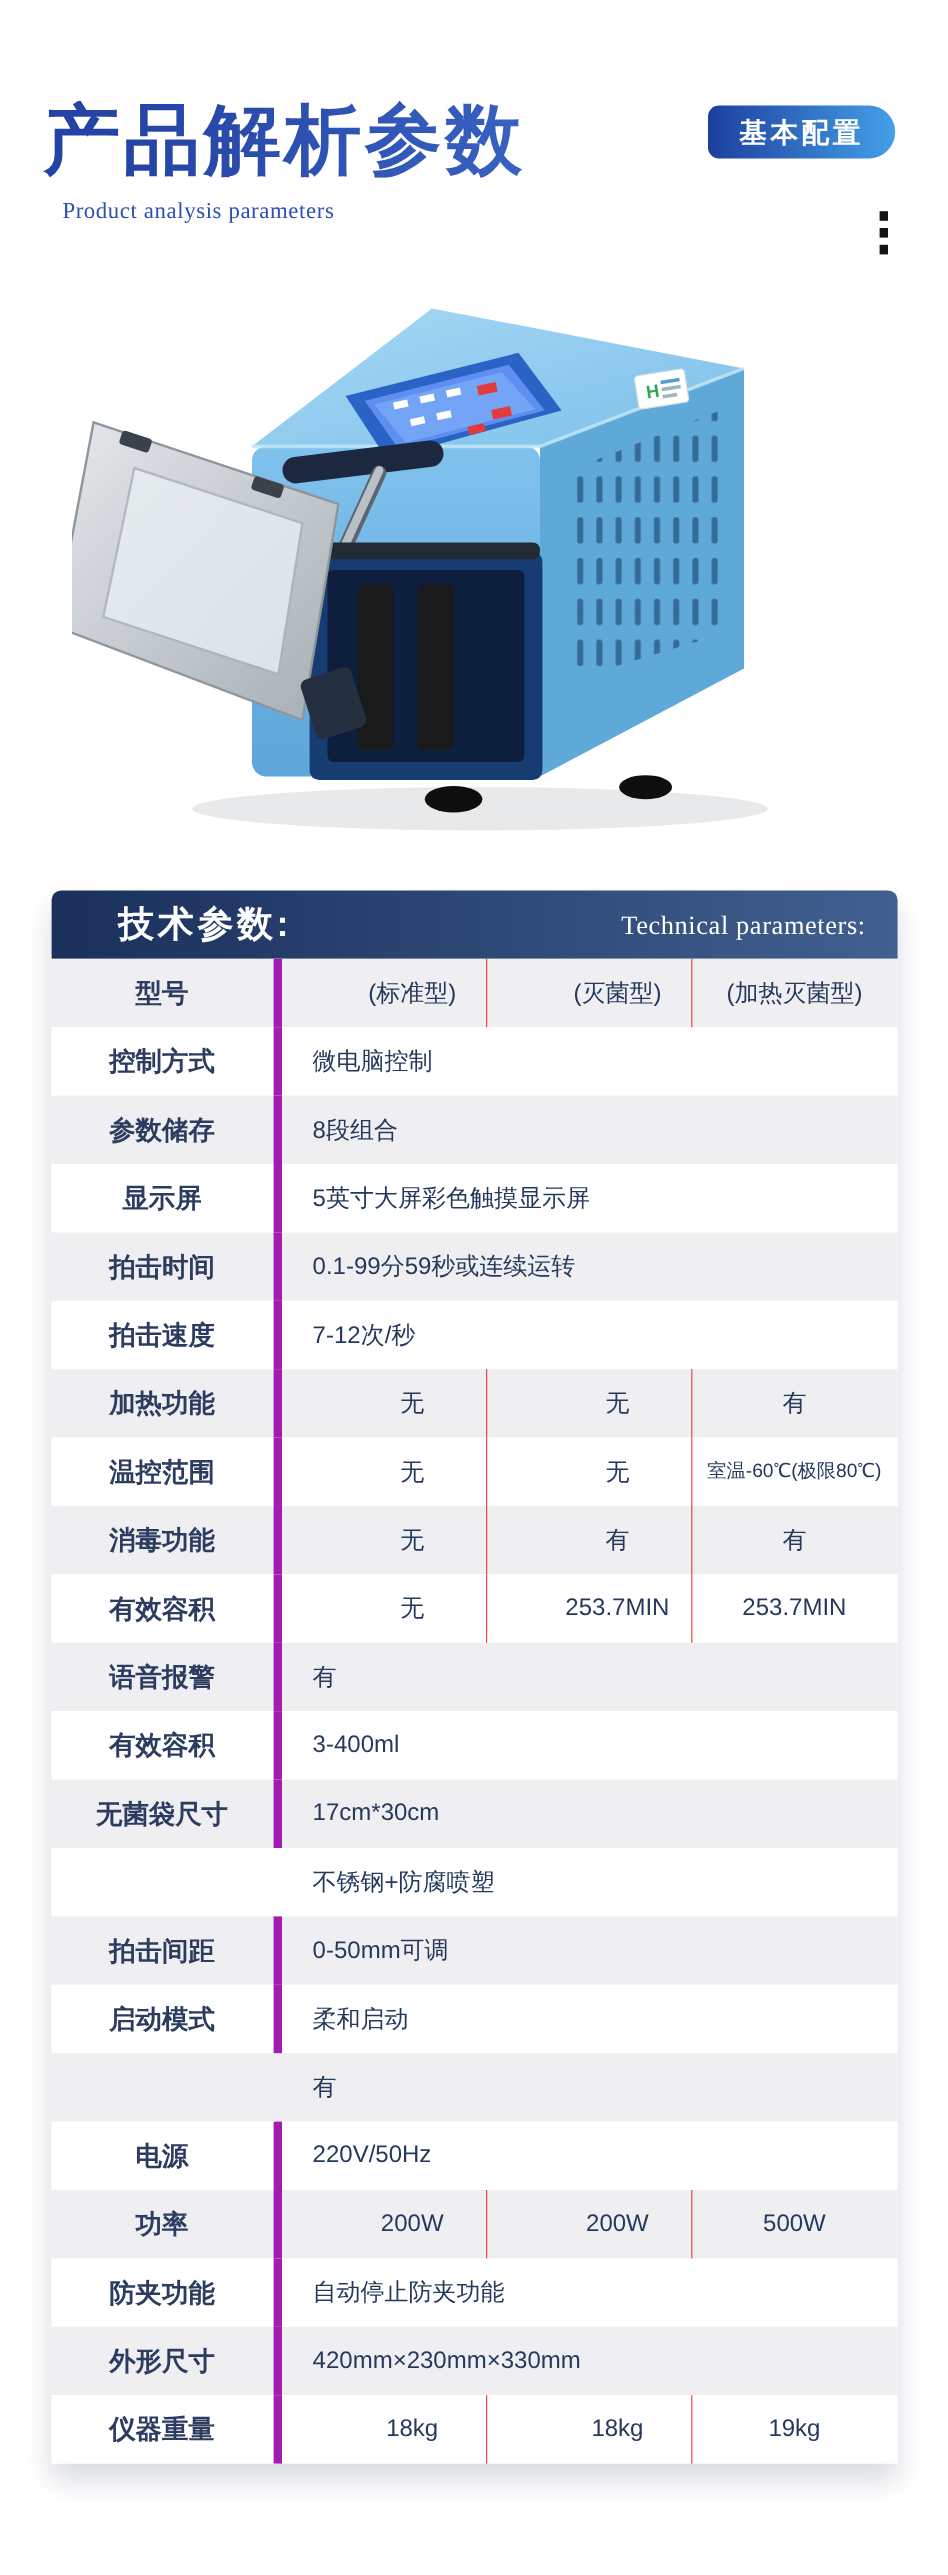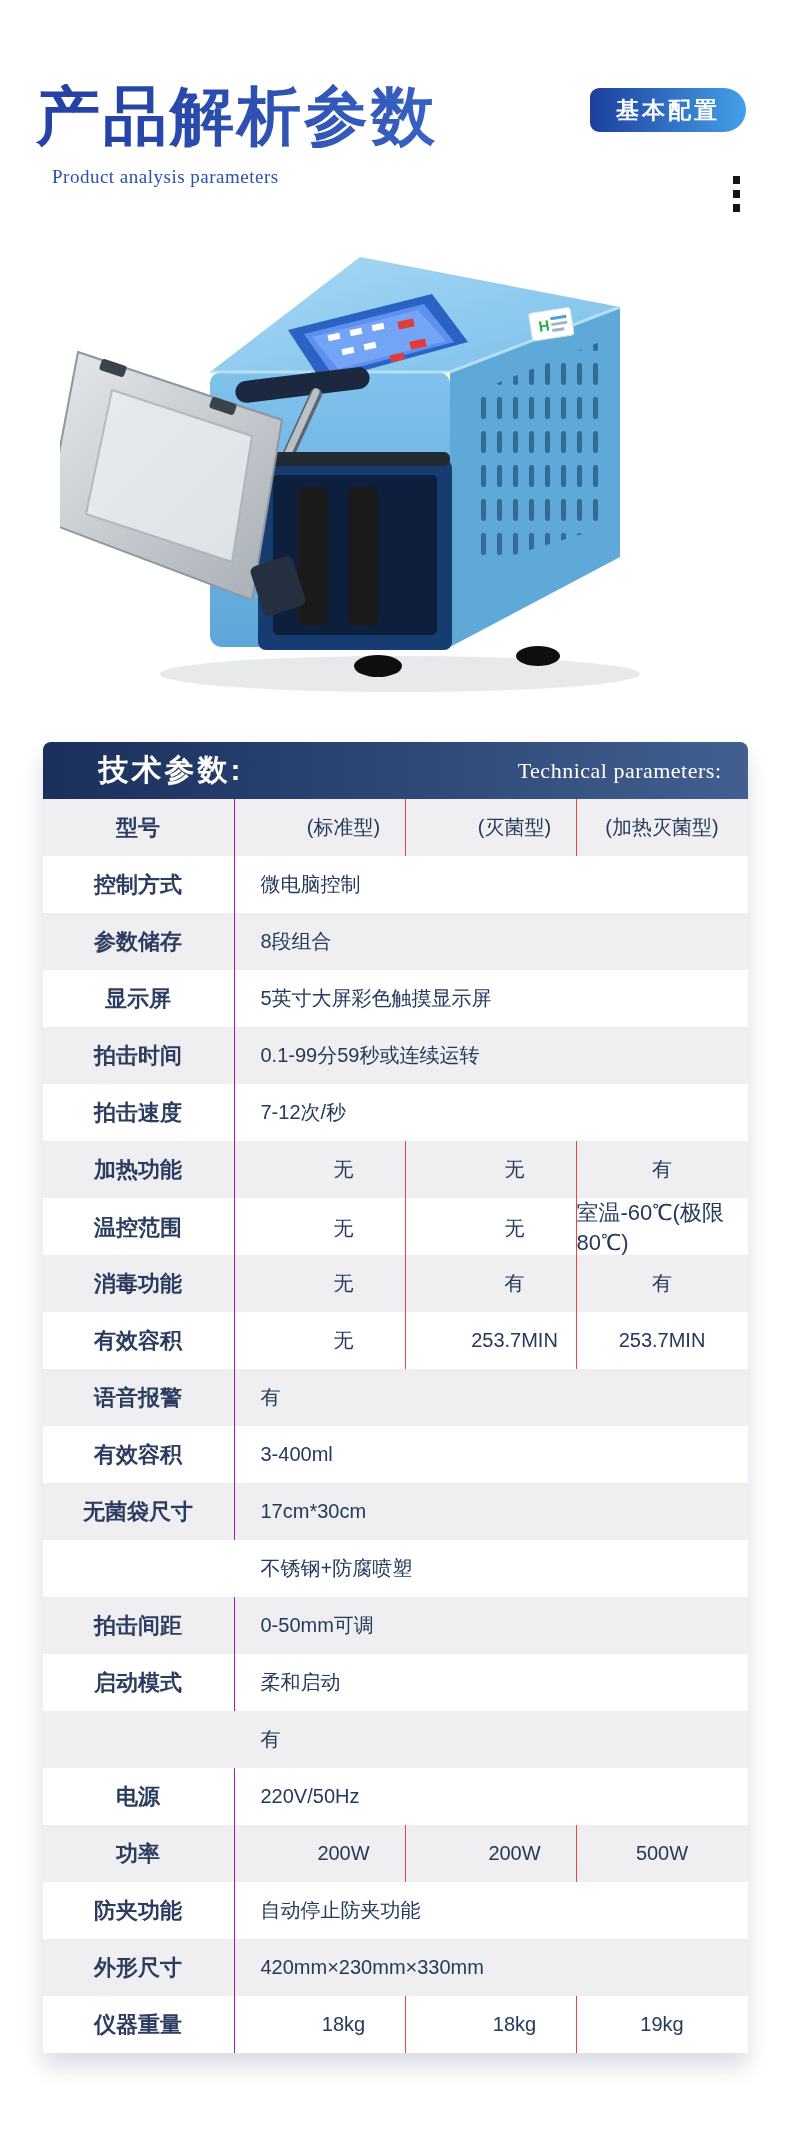--- a/index.html
+++ b/index.html
@@ -42,24 +42,24 @@
     display:flex;justify-content:space-between;align-items:center;
     padding:0 26px 0 56px;
   }
   .thead-left{color:#fff;font-size:30px;font-weight:700;letter-spacing:3px;}
   .thead-right{color:#fff;font-size:22px;font-family:"Liberation Serif",serif;letter-spacing:.5px;}
   .tbody .trow{display:grid;grid-template-columns:192px 171px 171px 171px;height:57px;}
   .tbody .trow:nth-child(odd){background:var(--row-alt-bg);}
   .tbody .trow:nth-child(even){background:#ffffff;}
   .cell{display:flex;align-items:center;justify-content:center;
         font-size:20px;color:var(--text-navy);box-sizing:border-box;font-weight:500;}
-  .cell.label{font-size:22px;font-weight:700;border-right:1px solid #a21caf;color:#2c3c60;}
+  .cell.label{font-size:22px;font-weight:700;border-right:7px solid #a21caf;color:#2c3c60;}
   .cell.value.span{grid-column:2/5;justify-content:flex-start;padding-left:26px;}
   .cell.value.sep{border-right:1px solid #ef4444;padding-left:48px;}
-  .cell.small{font-size:22px;}
+  .cell.small{font-size:16px;}
 </style>
 </head>
 <body>
 
 <div class="header">
   <h1 class="page-title">产品解析参数</h1>
   <div class="page-subtitle">Product analysis parameters</div>
   <div class="badge">基本配置</div>
   <div class="dots">
     <span></span>

